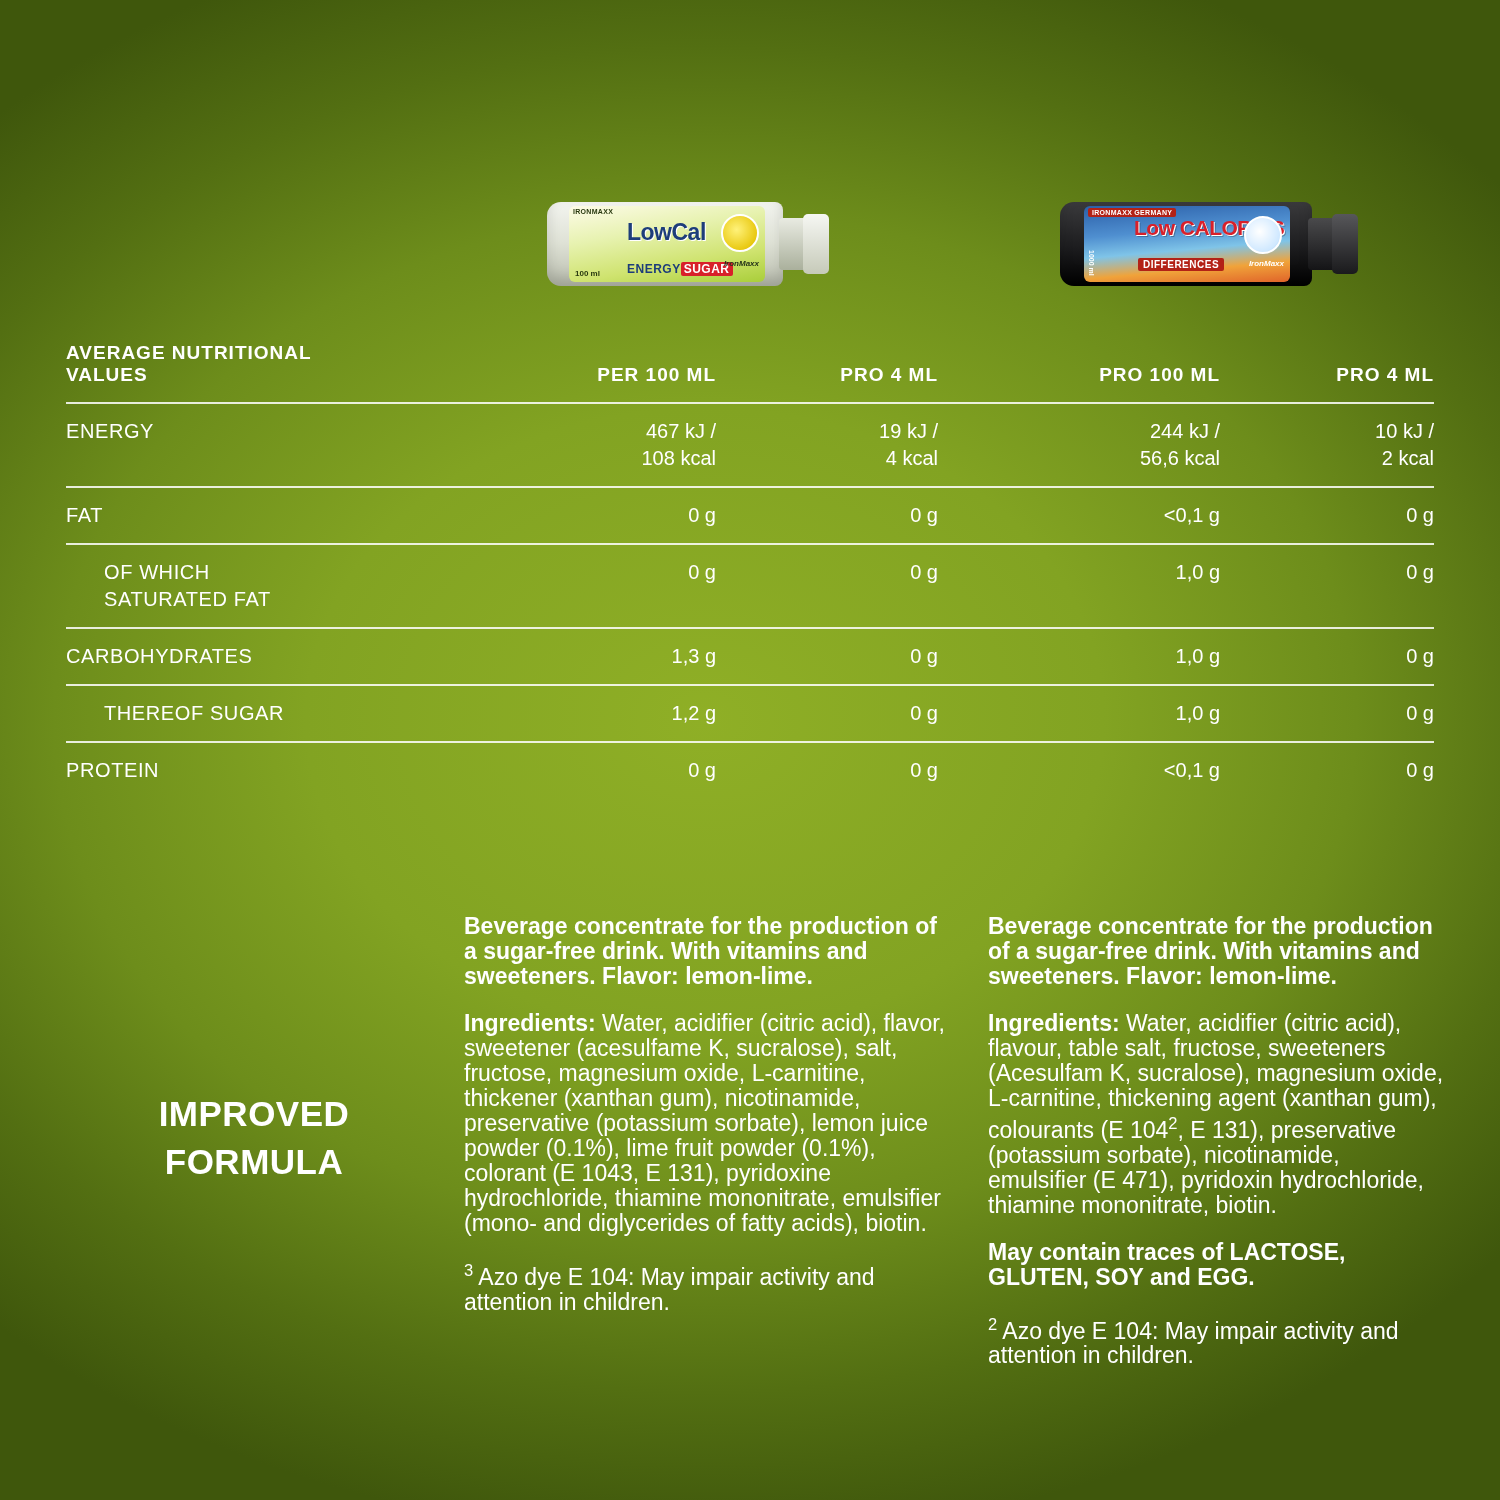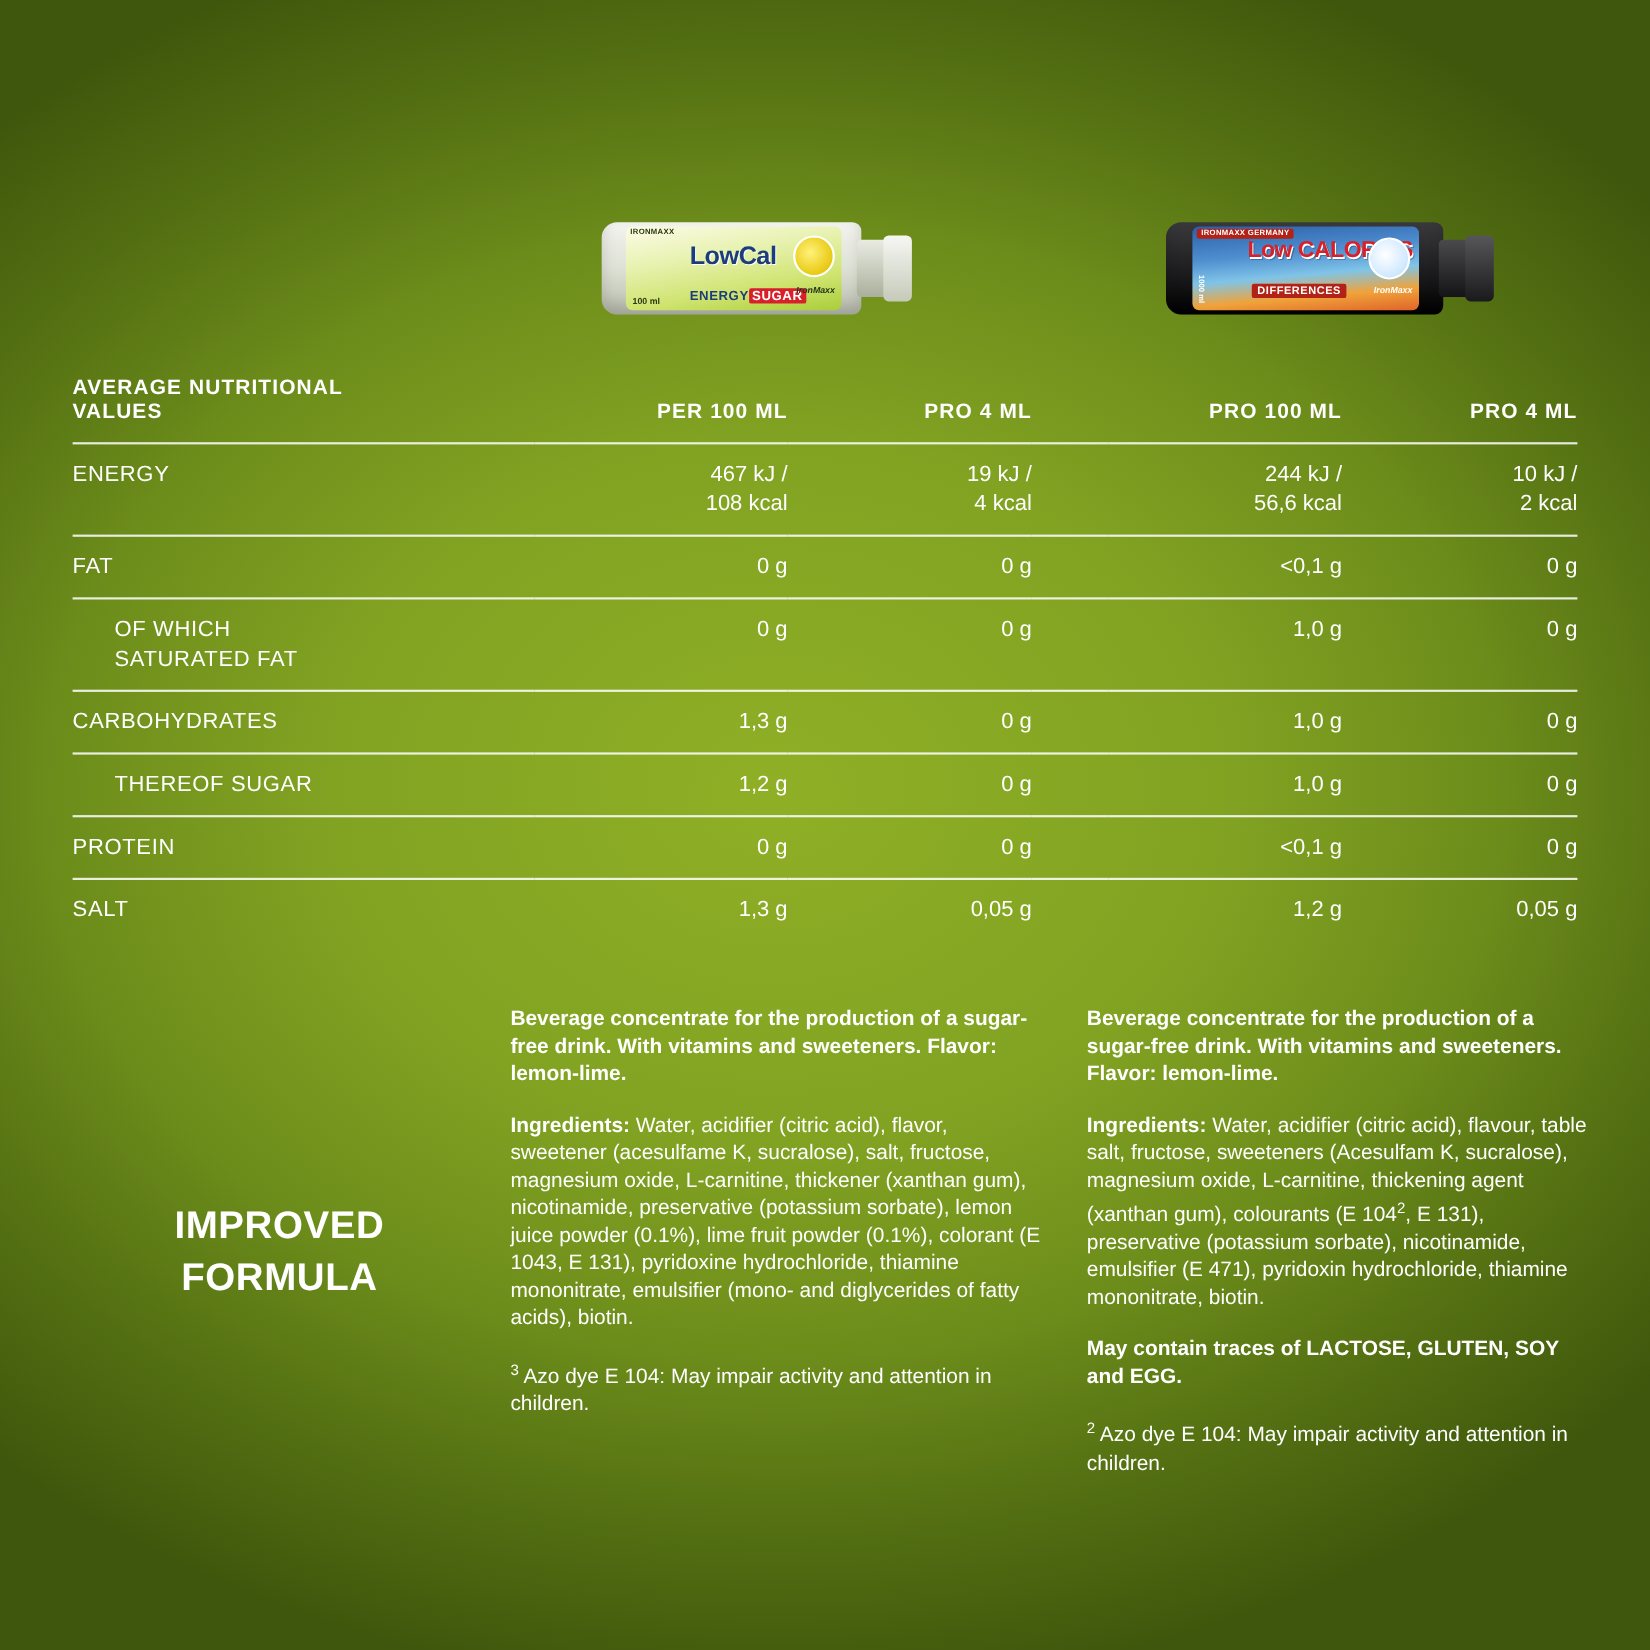--- a/index.html
+++ b/index.html
@@ -242,21 +242,21 @@
     color: #ffffff;
     font-size: 35px;
     font-weight: bold;
     line-height: 48px;
     letter-spacing: .5px;
     text-transform: uppercase;
   }
   .col-text {
     position: absolute;
     color: #ffffff;
-    font-size: 19px;
+    font-size: 23px;
     line-height: 25px;
   }
   .col-left { left: 464px; top: 914px; width: 482px; }
   .col-right { left: 988px; top: 914px; width: 456px; }
   .col-text p { margin: 0 0 22px 0; }
   .col-text .bold { font-weight: bold; }
   .col-text b { font-weight: bold; }
   sup { font-size: 0.72em; vertical-align: super; }
 </style>
 </head>
@@ -362,28 +362,20 @@
             <td class="num">0 g</td>
           </tr>
           <tr>
             <td class="lbl">PROTEIN</td>
             <td class="num">0 g</td>
             <td class="num">0 g</td>
             <td></td>
             <td class="num">&lt;0,1 g</td>
             <td class="num">0 g</td>
           </tr>
-          <tr>
-            <td class="lbl">SALT</td>
-            <td class="num">1,3 g</td>
-            <td class="num">0,05 g</td>
-            <td></td>
-            <td class="num">1,2 g</td>
-            <td class="num">0,05 g</td>
-          </tr>
         </tbody>
     </table>
   </div>
 
 
   <div class="improved">IMPROVED FORMULA</div>
 
   <div class="col-text col-left">
     <p class="bold">Beverage concentrate for the production of a sugar-free drink. With vitamins and sweeteners. Flavor: lemon-lime.</p>
     <p><b>Ingredients:</b><span> Water, acidifier (citric acid), flavor, sweetener (acesulfame K, sucralose), salt, fructose, magnesium oxide, L-carnitine, thickener (xanthan gum), nicotinamide, preservative (potassium sorbate), lemon juice powder (0.1%), lime fruit powder (0.1%), colorant (E 1043, E 131), pyridoxine hydrochloride, thiamine mononitrate, emulsifier (mono- and diglycerides of fatty acids), biotin.</span></p>

